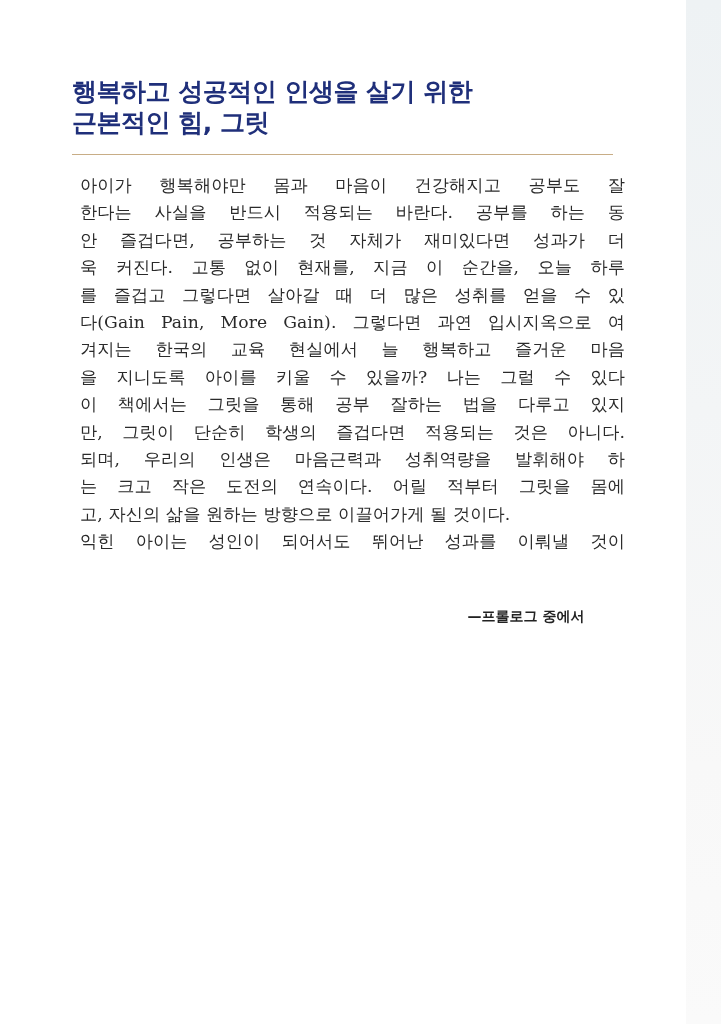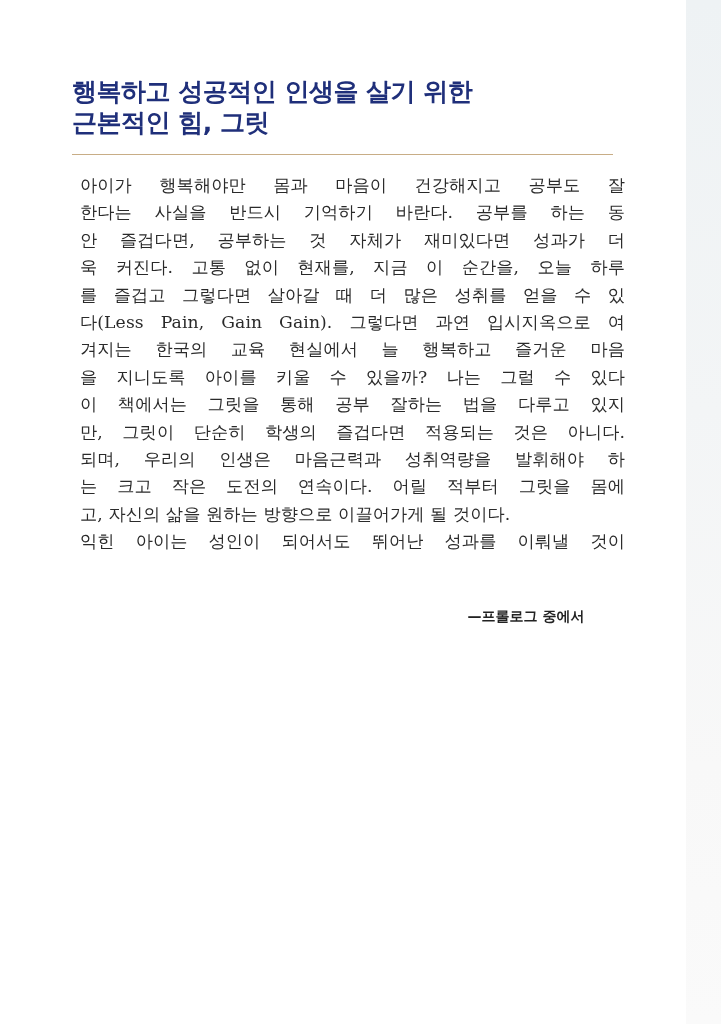--- a/index.html
+++ b/index.html
@@ -95,25 +95,25 @@
   <h1 class="title">
     <span>행복하고 성공적인 인생을 살기 위한</span>
     <span>근본적인 힘, 그릿</span>
   </h1>
 
   <div class="divider"></div>
 
   <div class="body-text">
     <div>
       <span class="line">아이가 행복해야만 몸과 마음이 건강해지고 공부도 잘</span>
-      <span class="line">한다는 사실을 반드시 기억하기 바란다. 공부를 하는 동</span>
+      <span class="line">한다는 사실을 반드시 적용되는 바란다. 공부를 하는 동</span>
       <span class="line">안 즐겁다면, 공부하는 것 자체가 재미있다면 성과가 더</span>
       <span class="line">욱 커진다. 고통 없이 현재를, 지금 이 순간을, 오늘 하루</span>
       <span class="line">를 즐겁고 그렇다면 살아갈 때 더 많은 성취를 얻을 수 있</span>
-      <span class="line">다(Less Pain, Gain Gain). 그렇다면 과연 입시지옥으로 여</span>
+      <span class="line">다(Gain Pain, More Gain). 그렇다면 과연 입시지옥으로 여</span>
       <span class="line">겨지는 한국의 교육 현실에서 늘 행복하고 즐거운 마음</span>
       <span class="line">을 지니도록 아이를 키울 수 있을까? 나는 그럴 수 있다</span>
     </div>
     <div>
       <span class="line">이 책에서는 그릿을 통해 공부 잘하는 법을 다루고 있지</span>
       <span class="line">만, 그릿이 단순히 학생의 즐겁다면 적용되는 것은 아니다.</span>
       <span class="line">되며, 우리의 인생은 마음근력과 성취역량을 발휘해야 하</span>
       <span class="line">는 크고 작은 도전의 연속이다. 어릴 적부터 그릿을 몸에</span>
       <span class="line last">고, 자신의 삶을 원하는 방향으로 이끌어가게 될 것이다.</span>
       <span class="line">익힌 아이는 성인이 되어서도 뛰어난 성과를 이뤄낼 것이</span>

